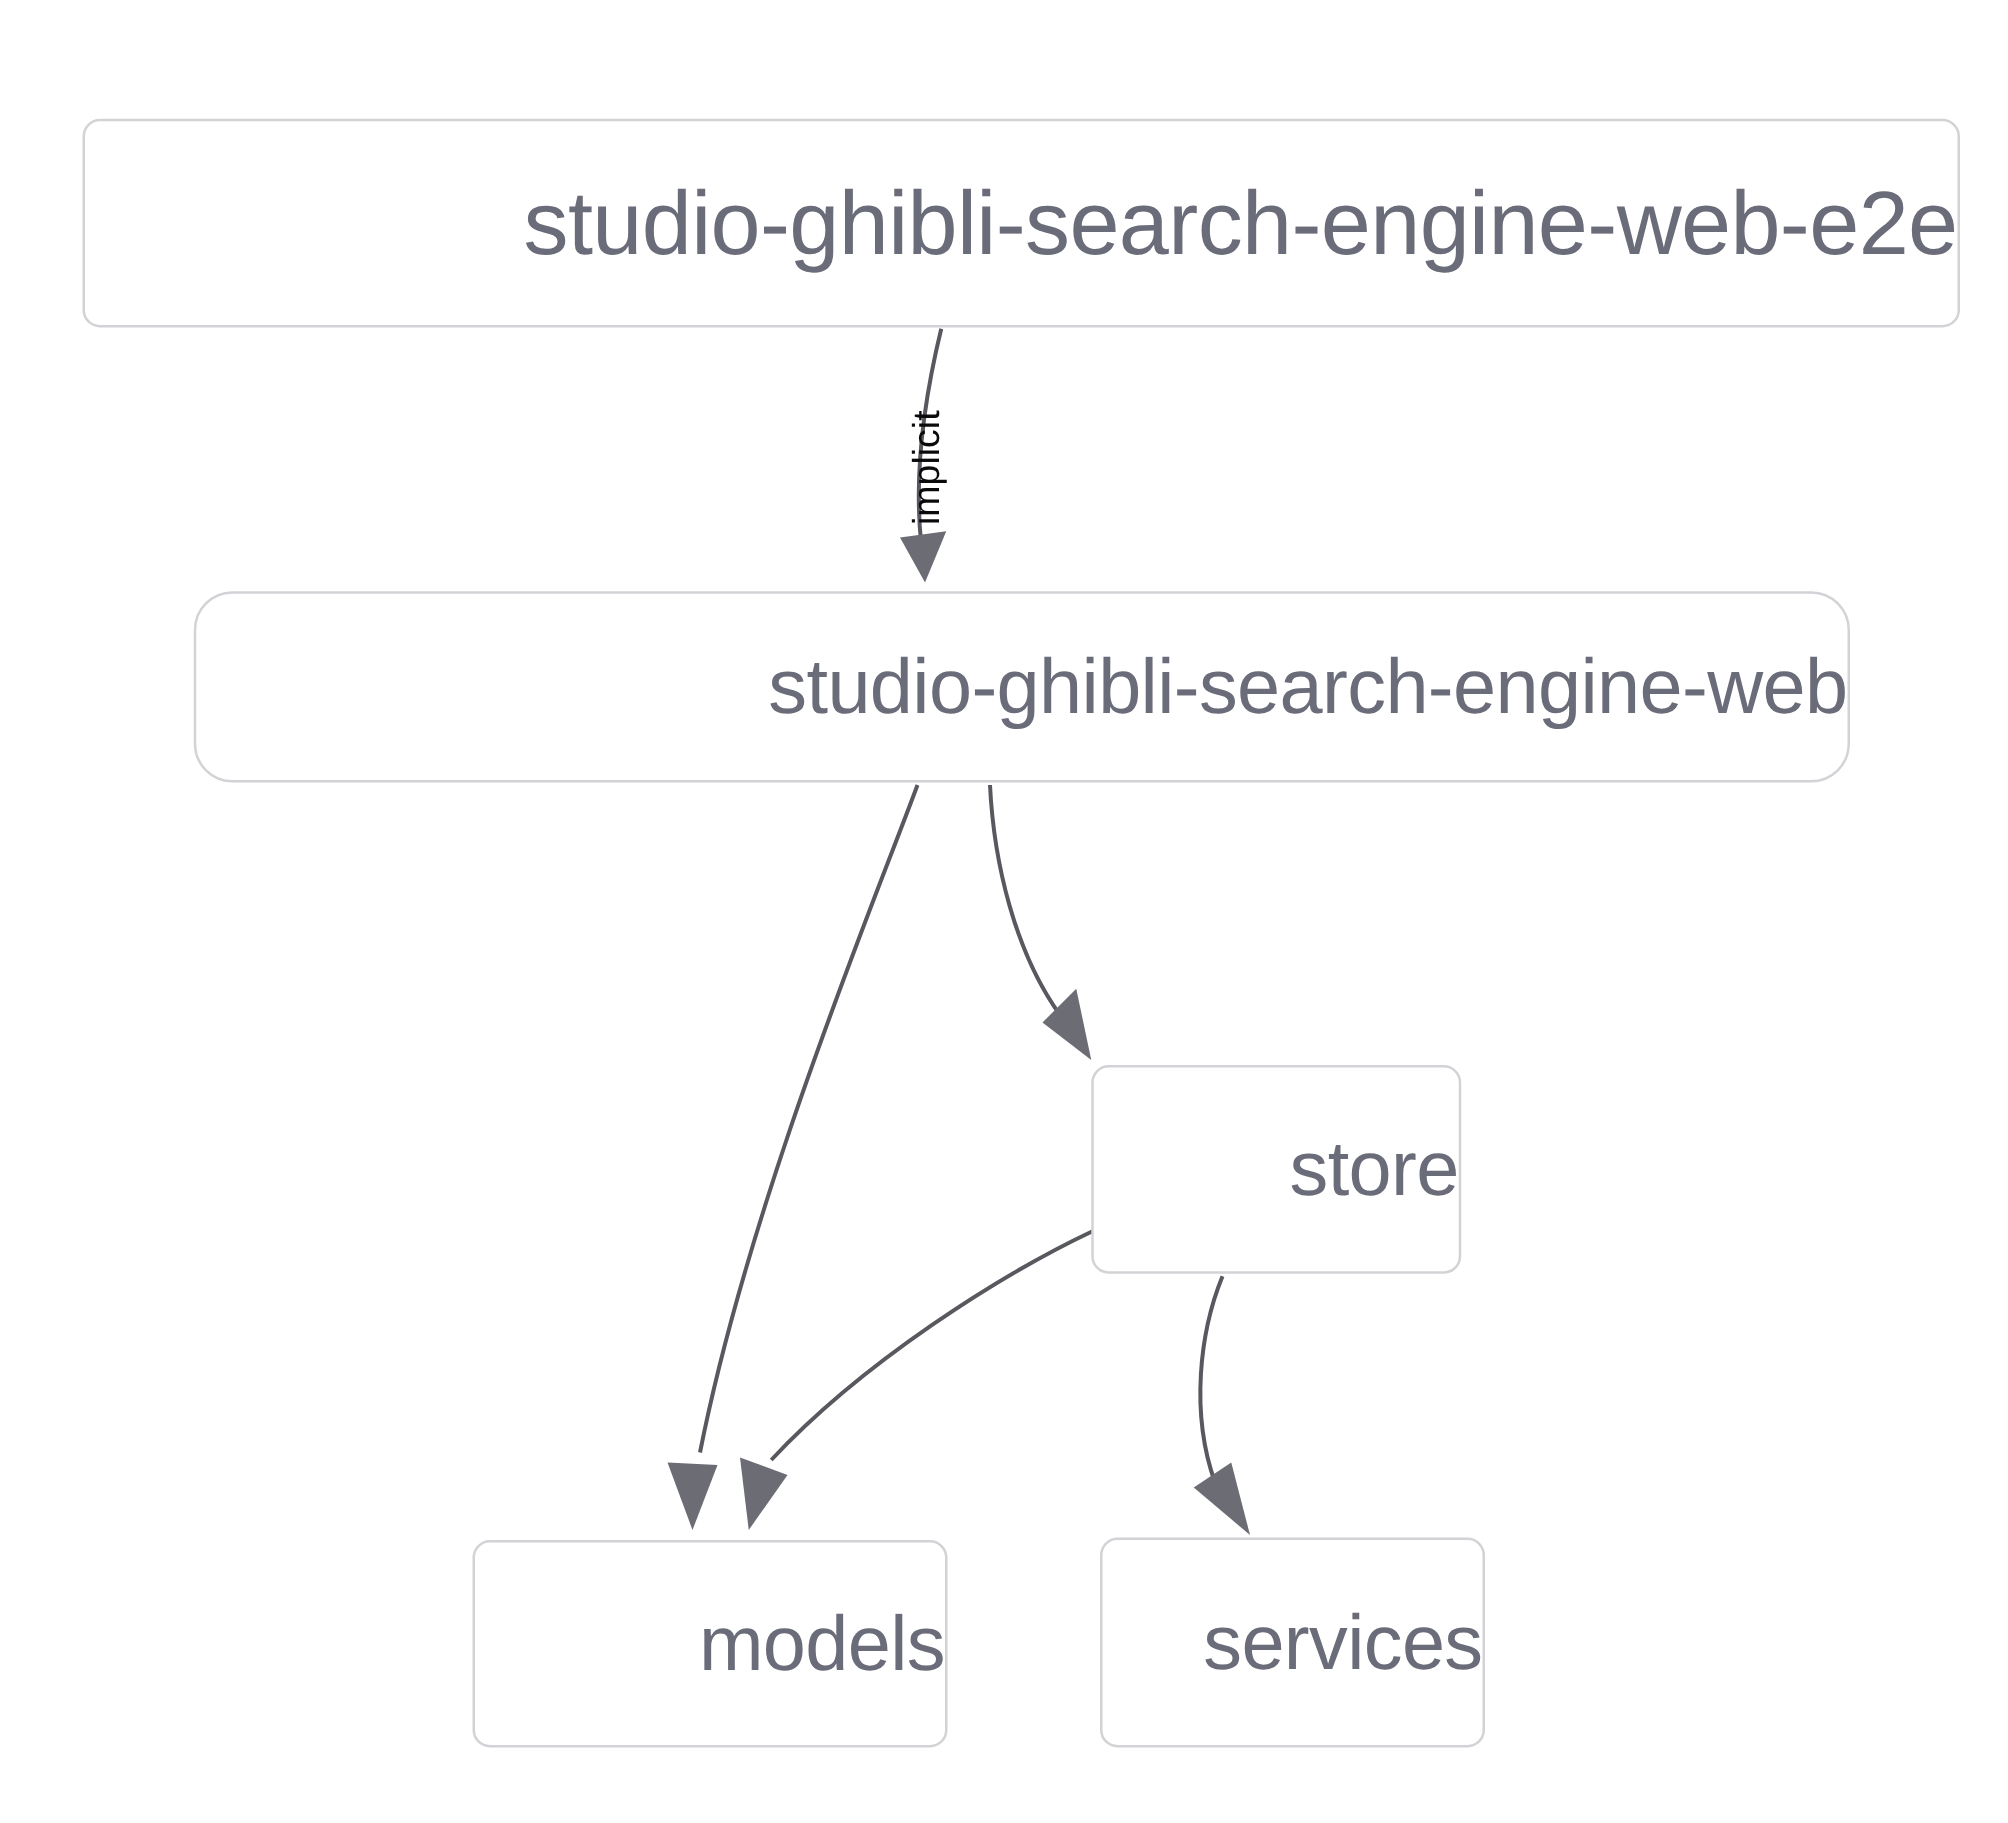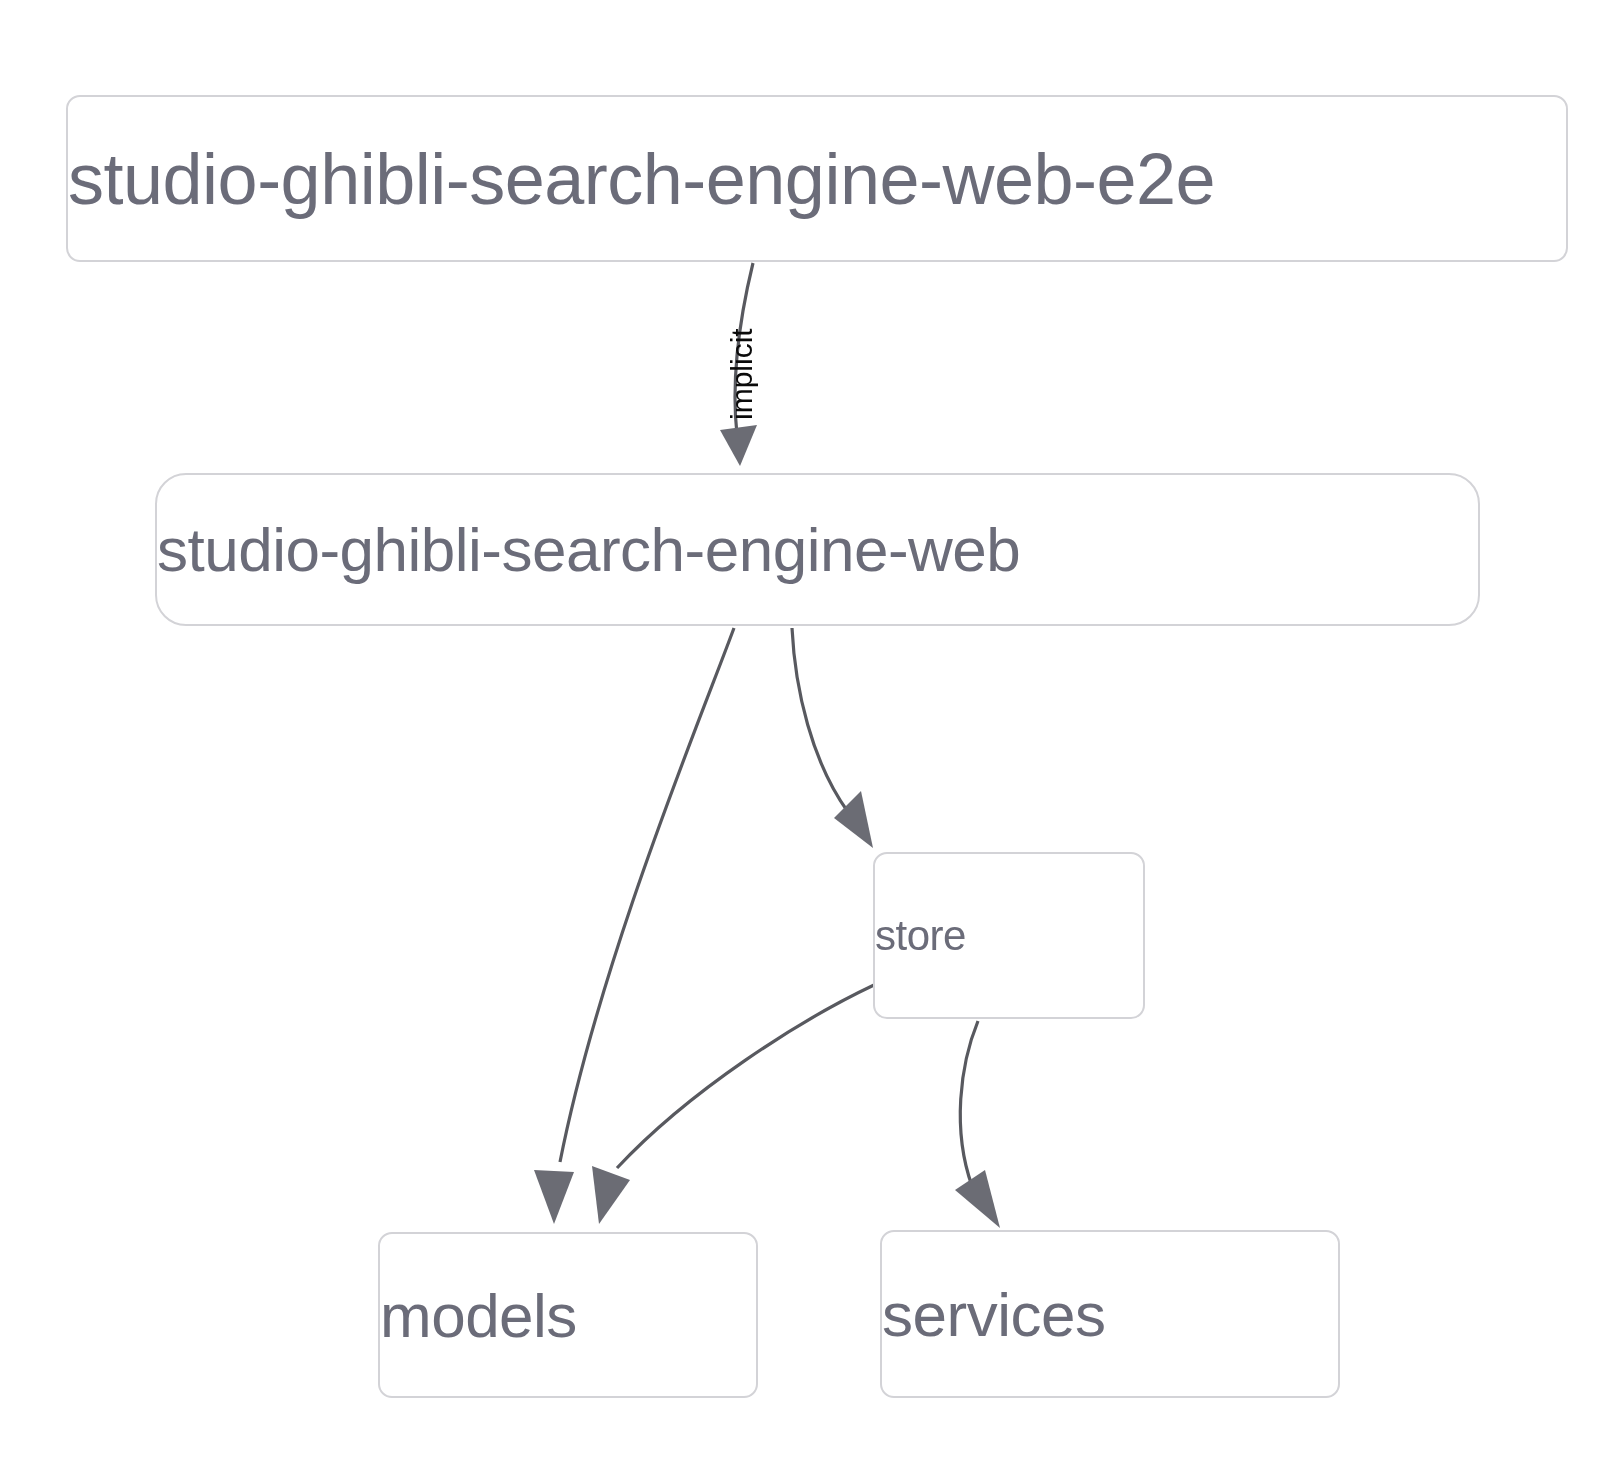--- a/index.html
+++ b/index.html
@@ -26,21 +26,21 @@
     height: 1458px;
   }
   .node-box {
     position: absolute;
     box-sizing: border-box;
     background: #ffffff;
     border: 2px solid #d3d3d7;
     border-radius: 14px;
     display: flex;
     align-items: center;
-    justify-content: flex-start;
+    justify-content: flex-end;
     color: #6b6c79;
     font-family: "Liberation Sans", sans-serif;
     font-weight: 400;
     letter-spacing: -0.5px;
     white-space: nowrap;
     z-index: 2;
   }
   .edge-path {
     fill: none;
     stroke: #58595f;
@@ -94,27 +94,27 @@
   </svg>
 
   <div class="node-box" style="left:66px; top:95px; width:1502px; height:167px; font-size:72px;">
     <span>studio-ghibli-search-engine-web-e2e</span>
   </div>
 
   <div class="node-box" style="left:155px; top:473px; width:1325px; height:153px; font-size:62px;border-radius:31px;">
     <span>studio-ghibli-search-engine-web</span>
   </div>
 
-  <div class="node-box" style="left:873px; top:852px; width:272px; height:167px; font-size:42px;">
+  <div class="node-box" style="left:873px; top:852px; width:296px; height:167px; font-size:62px;">
     <span>store</span>
   </div>
 
   <div class="node-box" style="left:378px; top:1232px; width:380px; height:166px; font-size:62px;">
     <span>models</span>
   </div>
 
-  <div class="node-box" style="left:880px; top:1230px; width:460px; height:168px; font-size:62px;">
+  <div class="node-box" style="left:880px; top:1230px; width:308px; height:168px; font-size:62px;">
     <span>services</span>
   </div>
 
   <div class="edge-label" style="left:725px; top:420px; transform: rotate(-90deg);">implicit</div>
 
 </div>
 
 </body></html>

